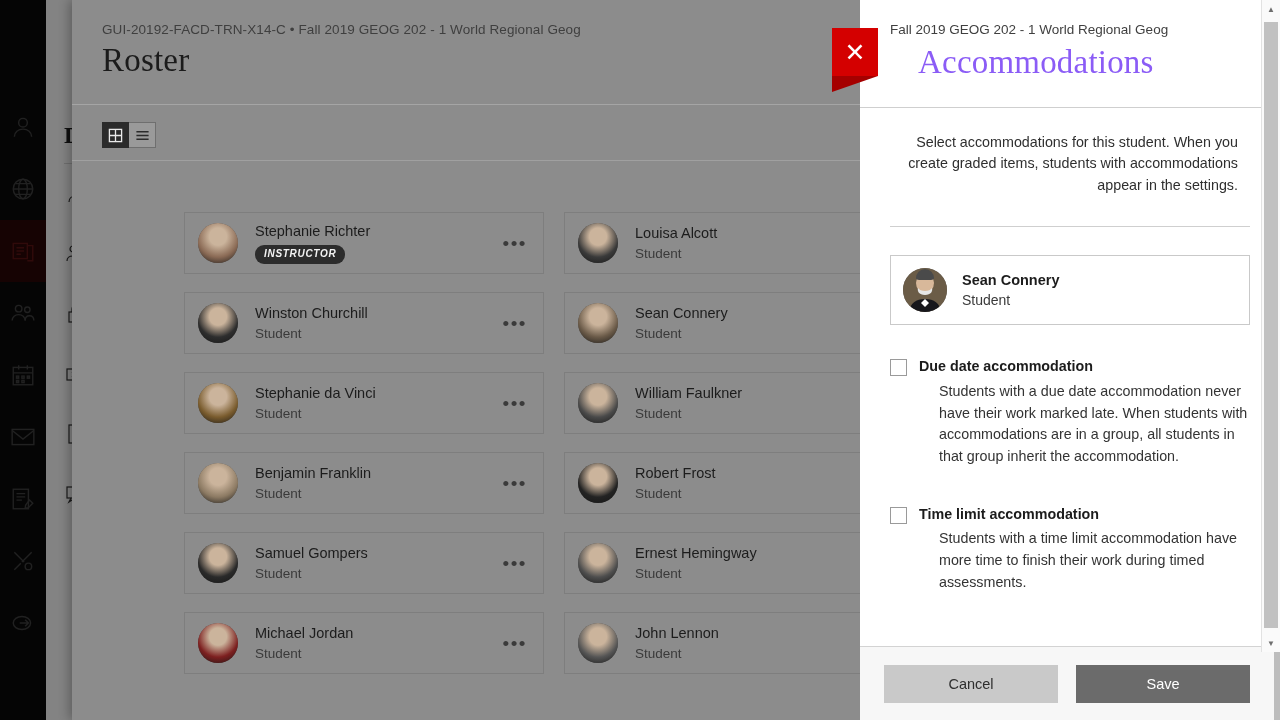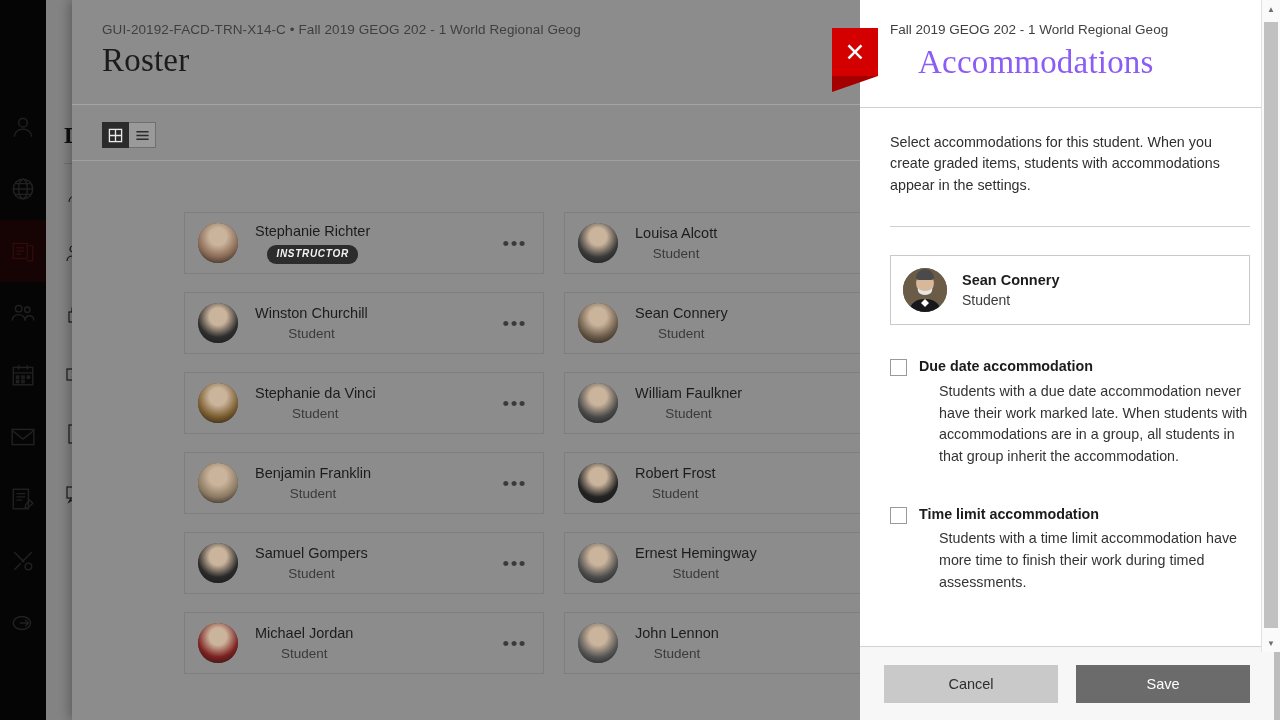--- a/index.html
+++ b/index.html
@@ -95,21 +95,21 @@
   }
   .p-card{
     position:relative;height:62px;border:1px solid #7e7e7e;background:#8c8c8c;
     display:flex;align-items:center;box-sizing:border-box;
   }
   .p-ava{
     width:40px;height:40px;border-radius:50%;margin-left:13px;flex:none;
     background:#555;overflow:hidden;position:relative;
   }
   .p-ava .f{position:absolute;inset:0;}
-  .p-txt{margin-left:17px;line-height:1.28;min-width:0;text-align:center;}
+  .p-txt{margin-left:17px;line-height:1.28;min-width:0;}
   .p-name{font-size:14.5px;color:#1c1c1c;font-weight:400;white-space:nowrap;}
   .p-role{font-size:13.5px;color:#3a3a3a;margin-top:2px;}
   .p-badge{
     display:inline-block;background:#2c2c2c;color:#f2f2f2;font-size:10px;font-weight:700;
     letter-spacing:.7px;padding:3px 9px 3px 9px;border-radius:9px;margin-top:4px;font-style:italic;
   }
   .p-more{
     position:absolute;right:16px;top:50%;transform:translateY(-50%);
     color:#3b3b3b;font-size:19px;letter-spacing:1.5px;line-height:1;
   }
@@ -119,21 +119,21 @@
     position:absolute;right:0;top:0;width:420px;height:720px;background:#fff;
     display:flex;flex-direction:column;
   }
   .panel-head{position:relative;height:107px;flex:none;border-bottom:1px solid #cfcfcf;}
   .pn-crumb{position:absolute;left:30px;top:22px;font-size:13.5px;color:#3f3f3f;white-space:nowrap;}
   .pn-title{
     position:absolute;left:30px;top:44px;
     font-family:"Liberation Serif",serif;font-size:33px;color:#8b5cf6;letter-spacing:.2px;margin-left:28px;
   }
   .panel-body{flex:1;overflow:hidden;position:relative;padding:0 30px;}
-  .pb-intro{font-size:14.3px;line-height:1.5;color:#2f2f2f;padding-top:24px;max-width:348px;}
+  .pb-intro{font-size:14.3px;line-height:1.5;color:#2f2f2f;padding-top:24px;max-width:348px;text-align:right;}
   .pb-div{height:1px;background:#cfcfcf;margin:30px 0 0 0;}
 
   .stu-card{
     margin-top:28px;border:1px solid #c9c9c9;height:70px;display:flex;align-items:center;
     box-sizing:border-box;
   }
   .stu-ava{width:44px;height:44px;border-radius:50%;margin-left:12px;overflow:hidden;position:relative;flex:none;background:#666;}
   .stu-txt{margin-left:15px;line-height:1.3;}
   .stu-name{font-size:14.5px;color:#1c1c1c;font-weight:700;}
   .stu-role{font-size:14px;color:#3a3a3a;margin-top:1px;}

